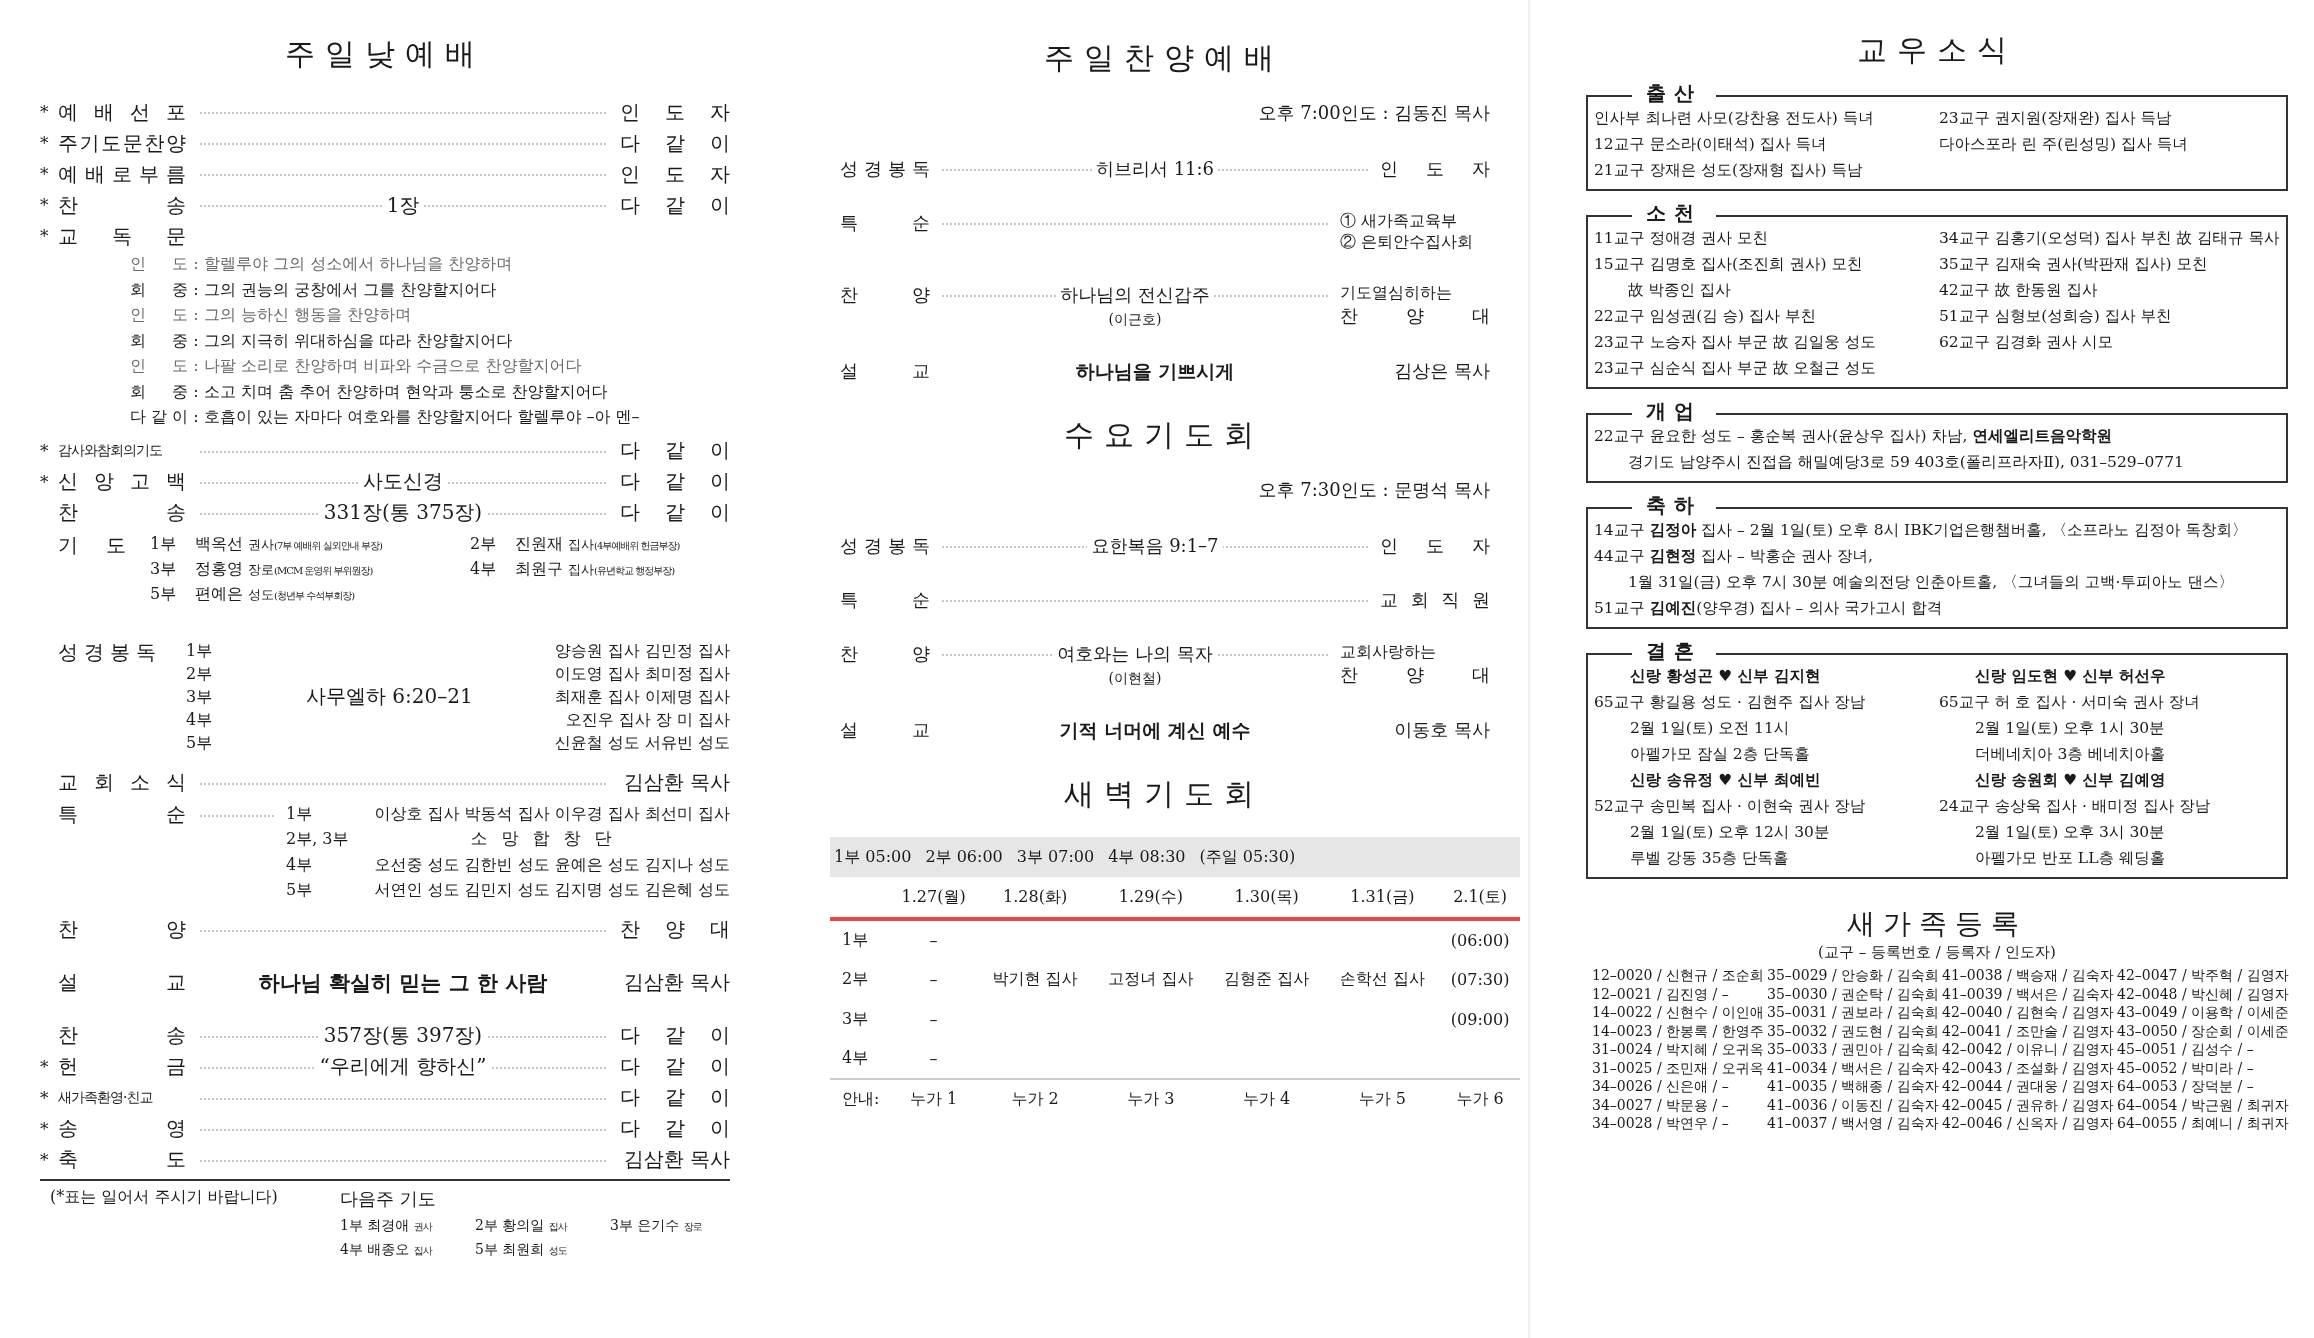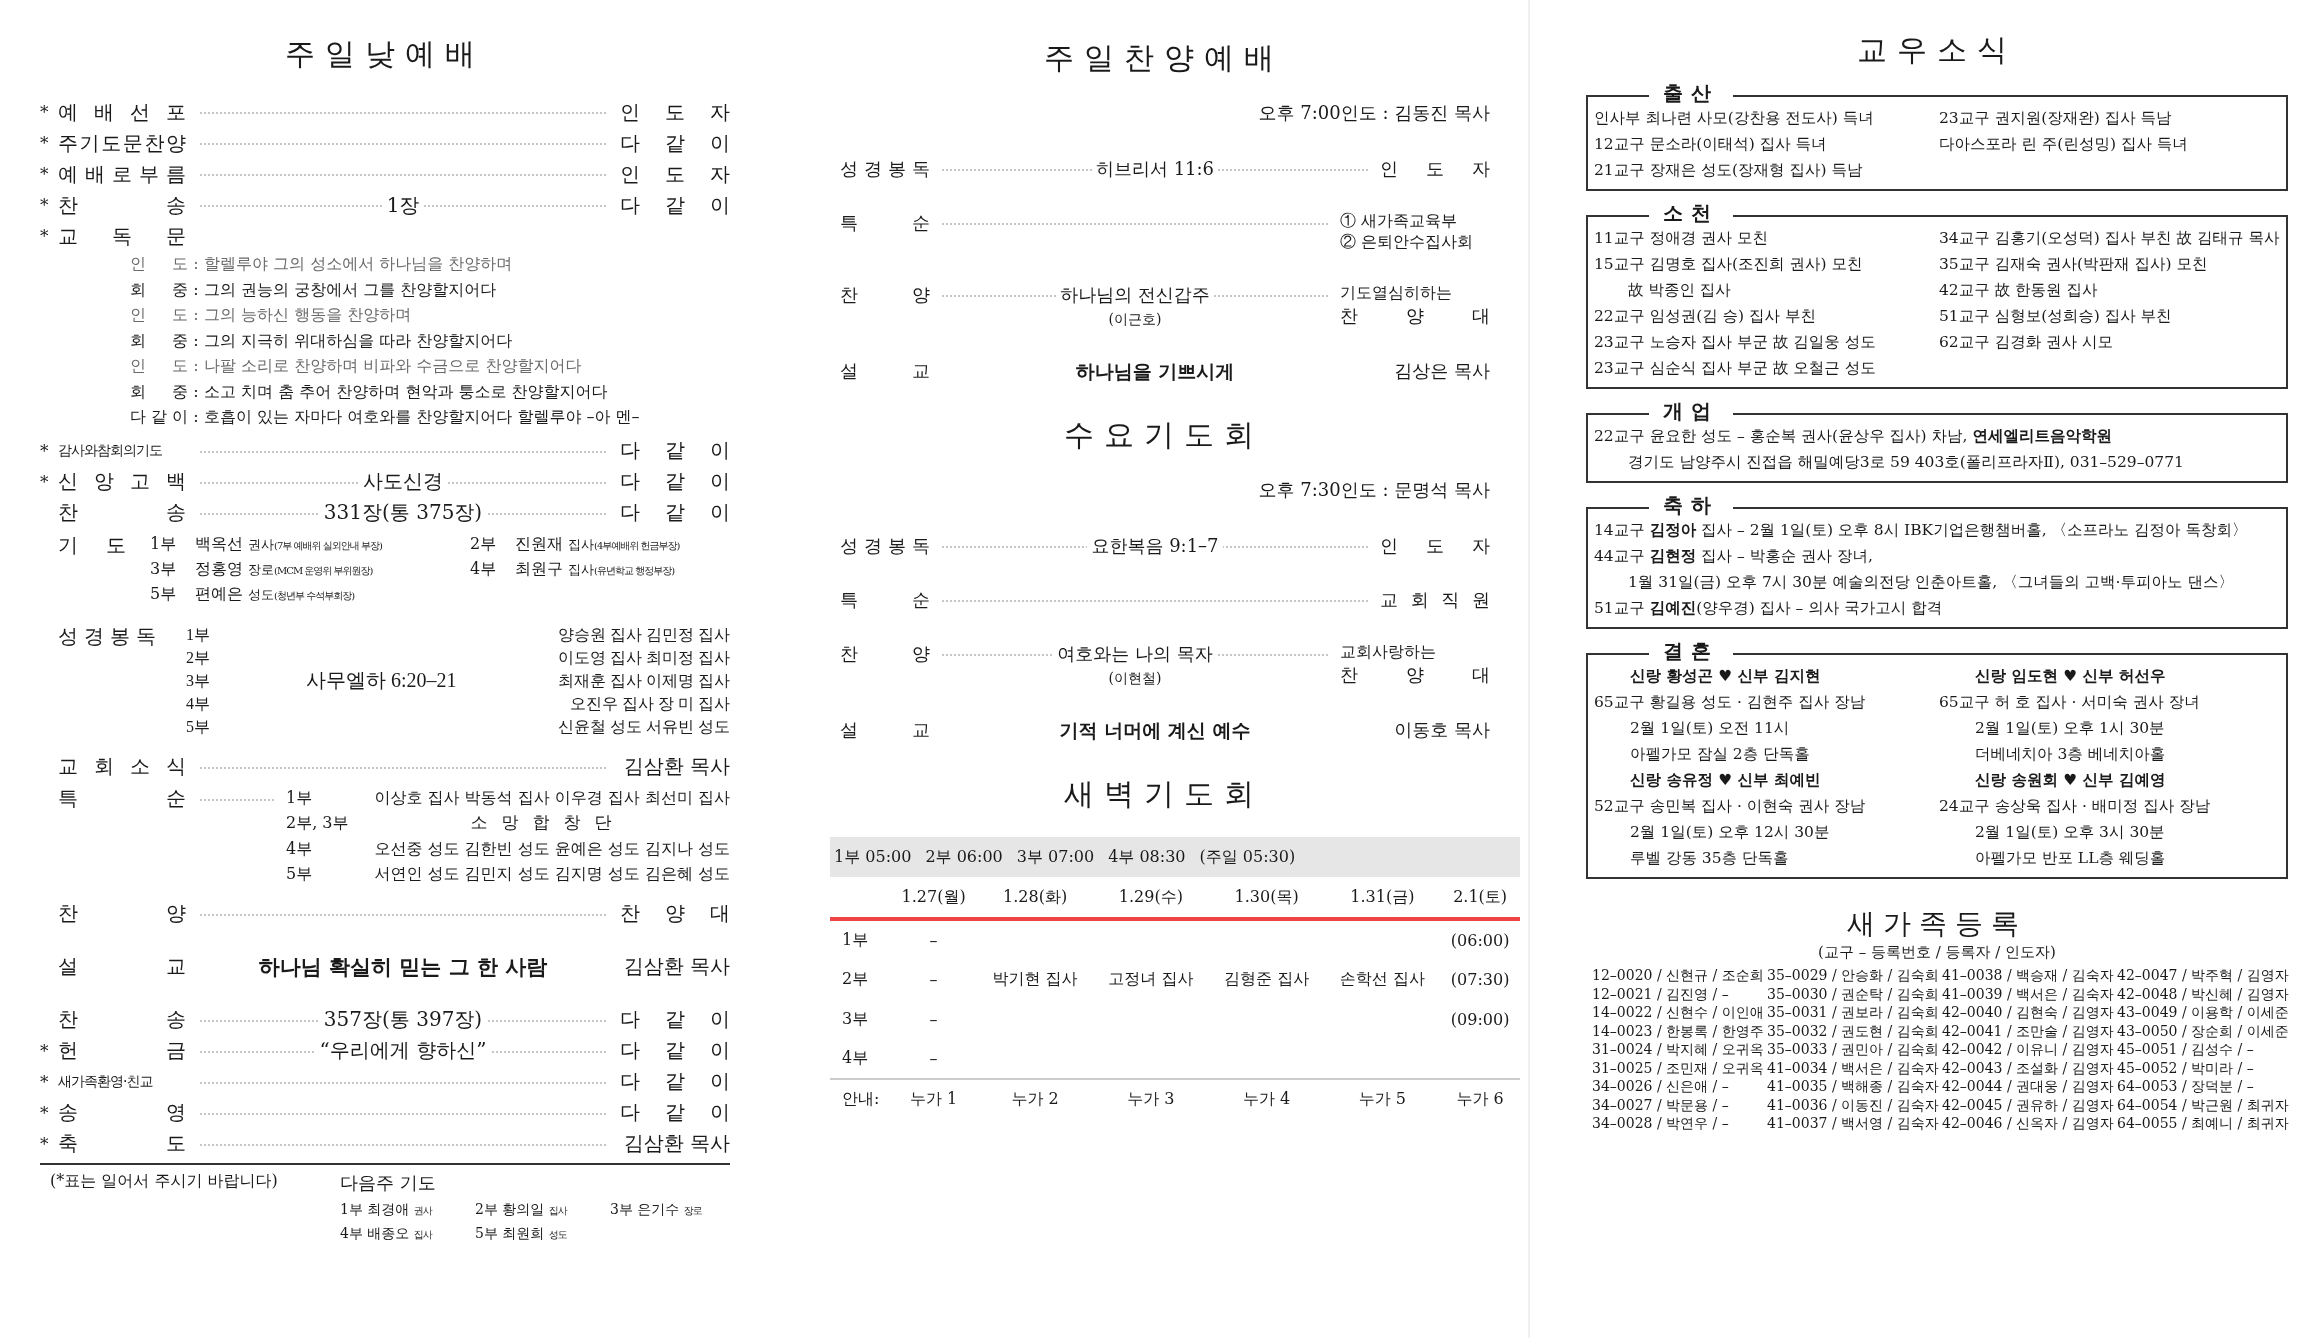--- a/index.html
+++ b/index.html
@@ -37,21 +37,21 @@
   .resp .r.leader { color: #6a6a6a; }
   .resp .r.cong { color: #1a1a1a; }
   .resp .r.all .rl { letter-spacing: 0; }
 
   .prayer { display: flex; font-size: 20px; margin-top: 4px; }
   .prayer .plabel { width: 146px; display: flex; justify-content: space-between; padding-left: 18px; }
   .prayer .pgrid { padding-left: 24px; display: grid; grid-template-columns: 320px 260px; font-size: 16px; line-height: 23px; }
   .prayer .pitem .pn { display: inline-block; width: 45px; }
   .tiny { font-size: 10px; letter-spacing: -1px; }
 
-  .bible { display: flex; margin-top: 16px; font-size: 18px; font-family: Liberation Serif, serif; }
+  .bible { display: flex; margin-top: 32px; font-size: 18px; }
   .bible .blabel { width: 146px; padding-left: 18px; letter-spacing: 6px; font-size: 20px; }
   .bible .bparts { width: 120px; font-size: 16px; line-height: 23px; }
   .bible .bverse { width: 220px; display: flex; align-items: center; font-size: 20px; }
   .bible .breaders { flex: 1; text-align: right; font-size: 16px; line-height: 23px; }
 
   .special { display: flex; font-size: 20px; margin-top: 3px; }
   .special .slabel { width: 146px; display: flex; justify-content: space-between; padding-left: 18px; }
   .special .sdots { width: 80px; position: relative; }
   .special .sdots::before { content: ""; position: absolute; left: 14px; right: -8px; top: 14px; border-top: 2px dotted #c6c6c6; }
   .special .sgrid { flex: 1; padding-left: 20px; font-size: 16px; line-height: 25.5px; }
@@ -89,21 +89,21 @@
   .dawn-times { background: #e6e6e6; height: 40px; display: flex; align-items: center; padding-left: 4px; font-size: 16px; width: 690px; margin-left: 10px; }
   .dawn-times span { margin-right: 14px; }
   .dawn-table th { font-weight: normal; height: 42px; border-bottom: 4px solid #ef4444; }
   .dawn-table td { height: 40px; text-align: center; }
   .dawn-table td.rl { text-align: left; padding-left: 12px; width: 60px; }
   .dawn-table tr.last td { border-bottom: 2px solid #ccc; }
   .dawn-table tr.guide td { height: 40px; }
 
   
   .box { position: relative; border: 2px solid #333; margin: 24px 6px 0 6px; padding: 8px 6px 6px 6px; font-size: 15.5px; line-height: 26px; }
-  .box .box-title { position: absolute; top: -17px; left: 61px; background: #fff; padding: 0 14px; font-size: 20px; letter-spacing: 8px; font-weight: bold; }
+  .box .box-title { position: absolute; top: -17px; left: 44px; background: #fff; padding: 0 14px; font-size: 20px; letter-spacing: 8px; font-weight: bold; }
   .two-col { display: grid; grid-template-columns: 345px 1fr; }
   .indent { padding-left: 34px; }
   .wgrid { display: grid; grid-template-columns: 345px 1fr; }
   .wed .wt { padding-left: 36px; }
   .nf-title { text-align: center; font-size: 28px; letter-spacing: 8px; margin-top: 26px; }
   .nf-sub { text-align: center; font-size: 15px; margin-bottom: 4px; }
   .nf-grid { display: grid; grid-template-columns: 175px 175px 175px 175px; font-size: 14px; line-height: 18.5px; padding-left: 12px; white-space: nowrap; }
   .bold { font-weight: bold; }
 </style>
 </head>

